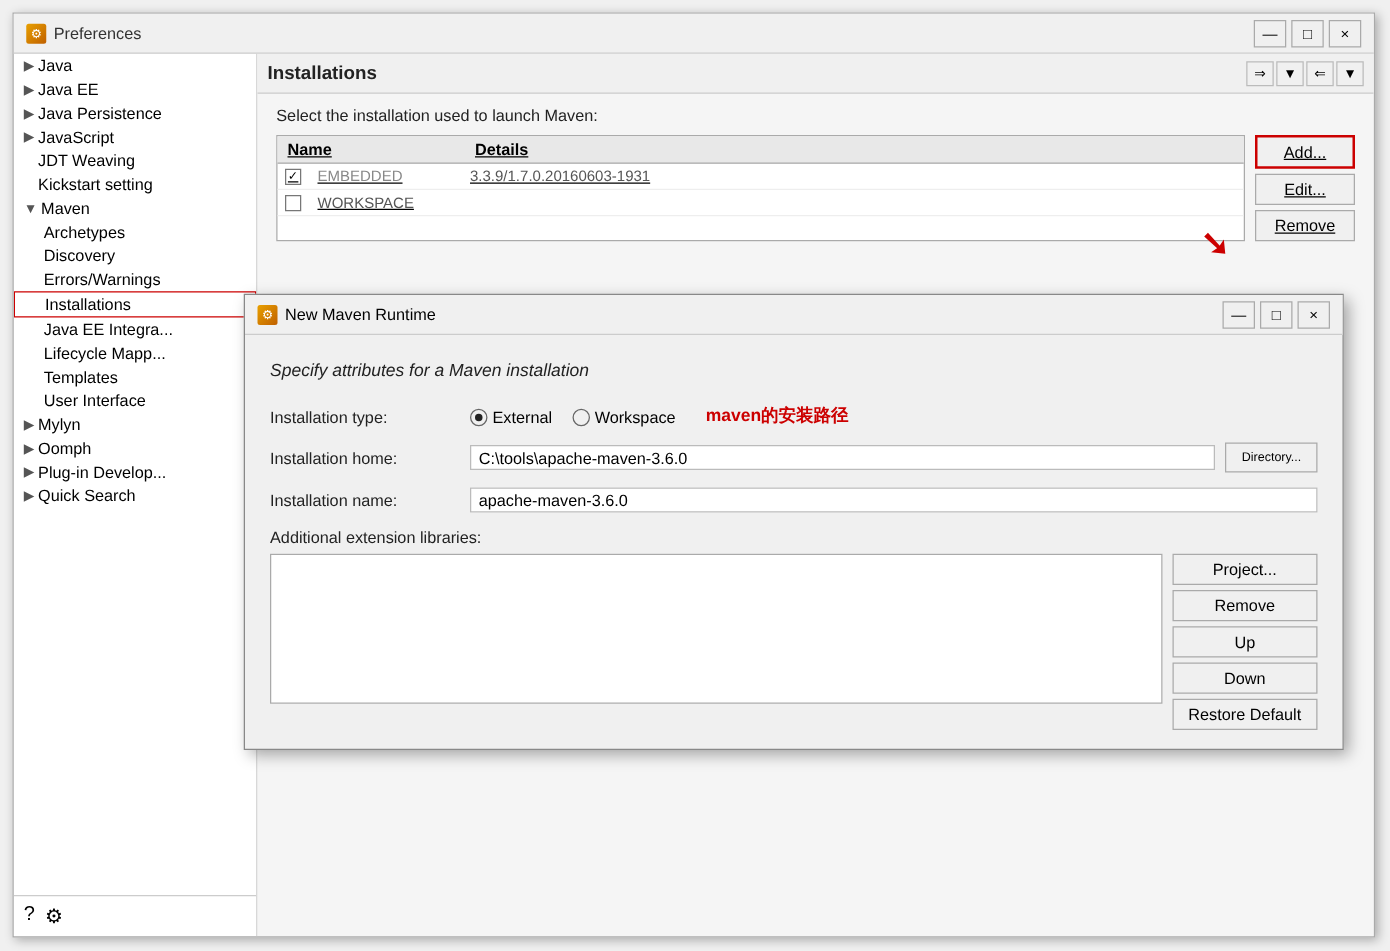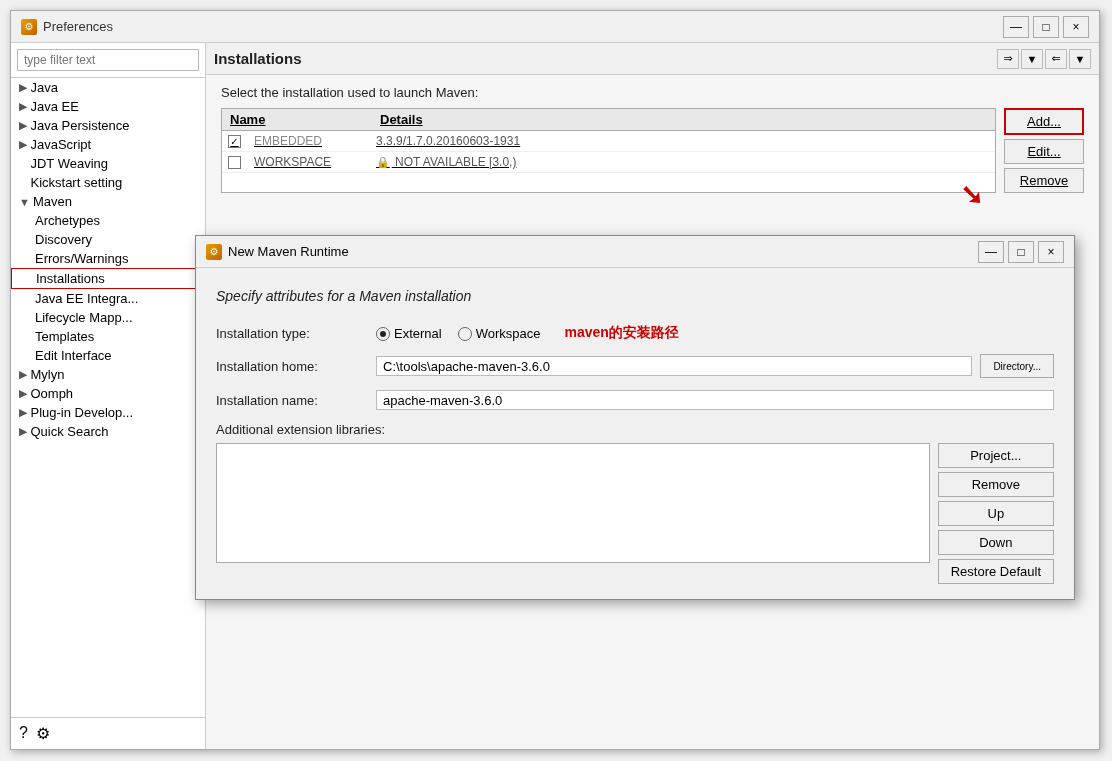--- a/index.html
+++ b/index.html
@@ -475,23 +475,20 @@
       </button>
       <button class="titlebar-btn">
         <span>×</span>
       </button>
     </div>
   </div>
 
   <div class="window-body">
 
     <div class="sidebar">
-      <div class="filter-box">
-        <input class="filter-input" type="text" placeholder="type filter text" style="">
-      </div>
       <div class="tree-area">
         <div class="tree-item">
           <span class="arrow">▶</span>
           <span>Java</span>
         </div>
         <div class="tree-item">
           <span class="arrow">▶</span>
           <span>Java EE</span>
         </div>
         <div class="tree-item">
@@ -529,21 +526,21 @@
         <div class="tree-item tree-child">
           <span>Java EE Integra...</span>
         </div>
         <div class="tree-item tree-child">
           <span>Lifecycle Mapp...</span>
         </div>
         <div class="tree-item tree-child">
           <span>Templates</span>
         </div>
         <div class="tree-item tree-child">
-          <span>Edit Interface</span>
+          <span>User Interface</span>
         </div>
         <div class="tree-item">
           <span class="arrow">▶</span>
           <span>Mylyn</span>
         </div>
         <div class="tree-item">
           <span class="arrow">▶</span>
           <span>Oomph</span>
         </div>
         <div class="tree-item">
@@ -587,24 +584,20 @@
                 <div class="checkbox-icon checked">✓</div>
               </div>
               <div class="col-name">EMBEDDED</div>
               <div class="col-details">3.3.9/1.7.0.20160603-1931</div>
             </div>
             <div class="table-row">
               <div class="col-check">
                 <div class="checkbox-icon"></div>
               </div>
               <div class="col-name">WORKSPACE</div>
-              <div class="col-details">
-                <span class="lock-icon">🔒</span>
-                NOT AVAILABLE [3.0,)
-              </div>
             </div>
           </div>
           <div class="table-buttons">
             <button class="action-btn add-btn">Add...</button>
             <button class="action-btn">Edit...</button>
             <button class="action-btn">Remove</button>
           </div>
         </div>
 
         <div style="position:relative; height:40px;">

